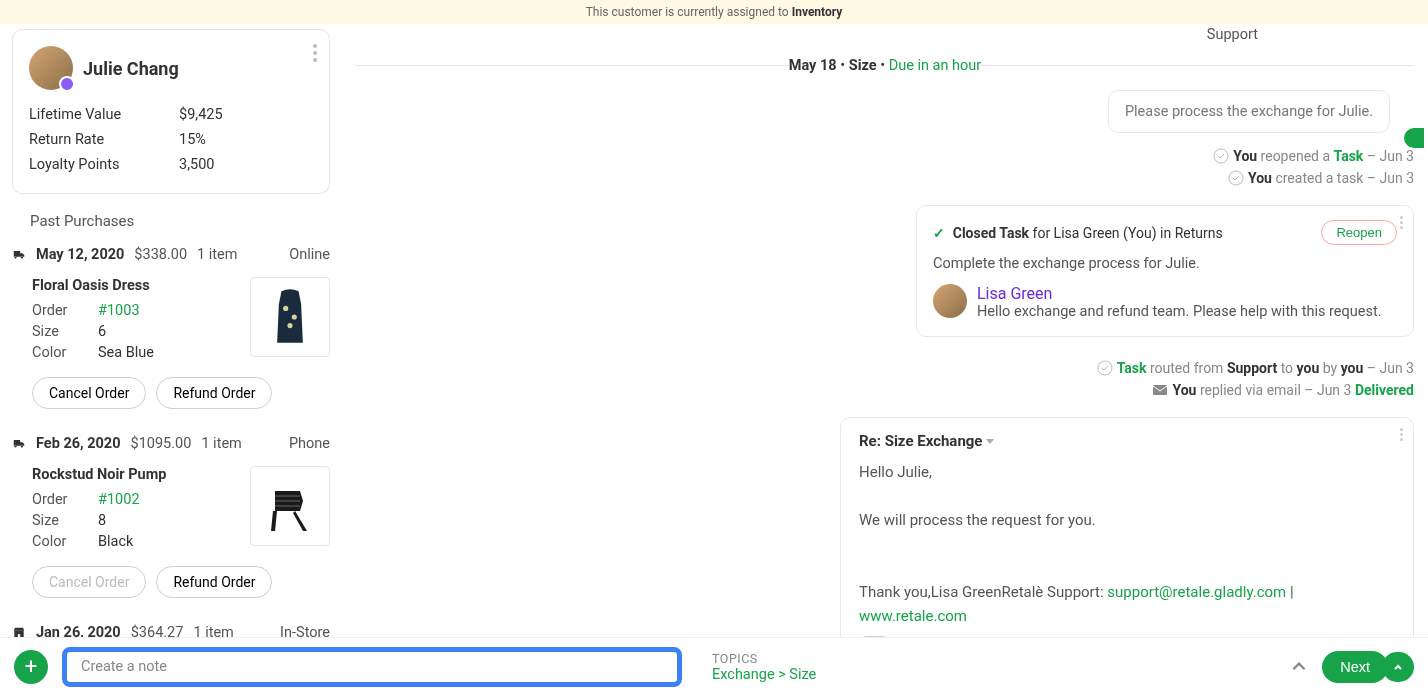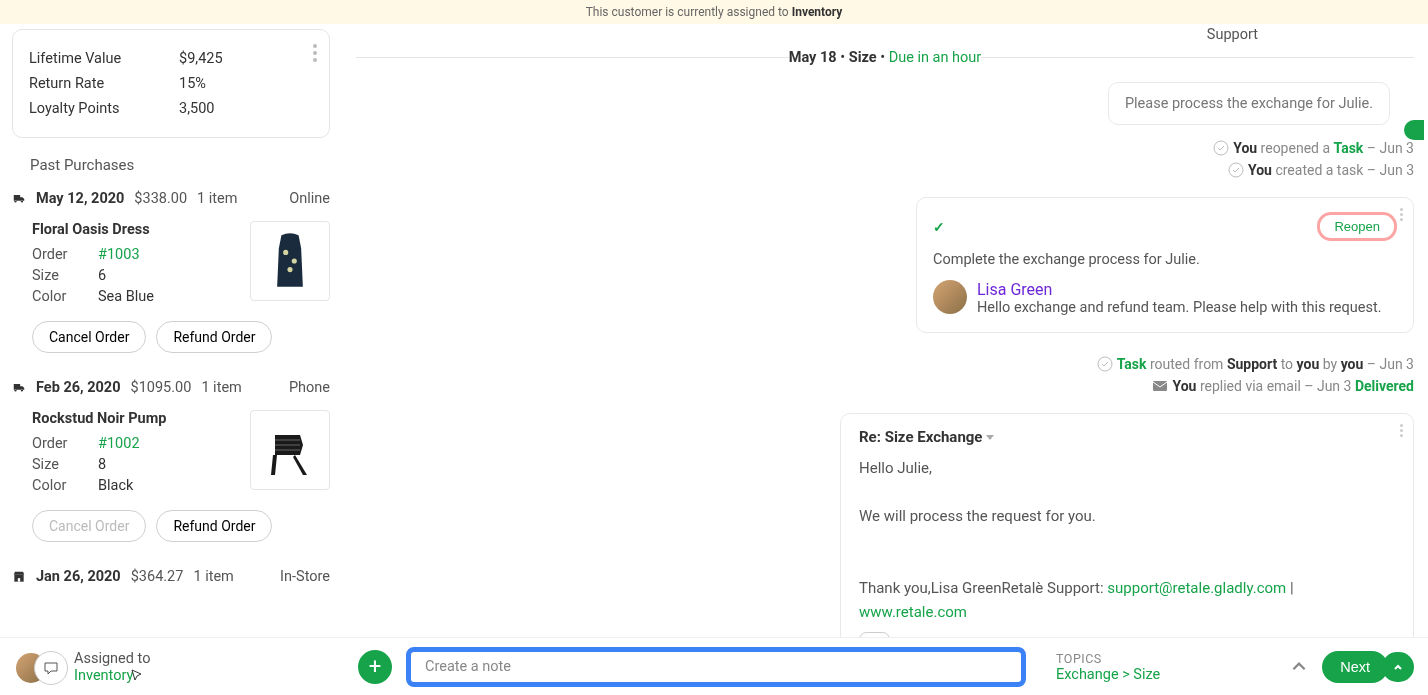--- a/index.html
+++ b/index.html
@@ -33,24 +33,24 @@
 .p-name{font-weight:700;font-size:14.5px;margin-bottom:6px}
 .p-attr{display:flex;font-size:14.5px;padding:2px 0}
 .p-attr .k{width:66px;color:#555}
 .link{color:#16a34a}
 .p-img{width:80px;height:80px;border:1px solid #e5e5e5;border-radius:4px;display:flex;align-items:center;justify-content:center}
 .p-img svg{width:50px;height:60px}
 .p-actions{display:flex;gap:10px;margin-top:14px}
 .btn{border:1px solid #d0d0d0;background:#fff;border-radius:18px;padding:7px 16px;font-size:14px;cursor:pointer;font-family:inherit}
 .btn:disabled{color:#bbb;cursor:not-allowed}
 .btn-green{background:#16a34a;color:#fff;border:none;border-radius:18px;padding:8px 18px;font-size:14.5px;font-weight:500;cursor:pointer}
-.btn-outline-green{border:3px solid #fca5a5;color:#16a34a;background:#fff;border-radius:14px;padding:4px 14px;font-size:13px;cursor:pointer}
+.btn-outline-green{border:1px solid #fca5a5;color:#16a34a;background:#fff;border-radius:14px;padding:4px 14px;font-size:13px;cursor:pointer}
 .content{flex:1;padding:0 14px;overflow-y:auto;position:relative}
 .support-label{text-align:right;color:#555;font-size:14.5px;padding:2px 156px 2px 0}
-.date-bar{display:flex;align-items:center;justify-content:center;margin:4px 0 16px}
+.date-bar{display:flex;align-items:center;justify-content:center;margin:12px 0 16px}
 .date-bar .line{flex:1;height:1px;background:#e5e5e5}
 .date-bar .txt{font-size:14.5px;color:#333}
 .date-bar .due{color:#16a34a}
 .msg-bubble{background:#fff;border:1px solid #e8e8e8;border-radius:10px;padding:12px 16px;max-width:290px;float:right;margin-right:24px;clear:both;position:relative}
 .msg-text{color:#777;font-size:14.5px}
 .events{clear:both;text-align:right;padding:12px 0 8px;margin-right:0}
 .event{font-size:14px;color:#888;padding:3px 0}
 .event .ic{display:inline-block;width:16px;height:16px;vertical-align:-3px;margin-right:4px}
 .event b{color:#333;font-weight:700}
 .event .tk{color:#16a34a;font-weight:700}
@@ -95,20 +95,26 @@
 </div>
 
 <div class="main">
   <div class="sidebar">
     <div class="card">
       <div class="kebab">
           <span></span>
           <span></span>
           <span></span>
         </div>
+      <div class="cust-head">
+        <div class="avatar">
+            <div class="badge-ic"></div>
+          </div>
+        <div class="cust-name">Julie Chang</div>
+      </div>
       <div class="stat-row">
           <span class="lbl">Lifetime Value</span>
           <span>$9,425</span>
         </div>
       <div class="stat-row">
           <span class="lbl">Return Rate</span>
           <span>15%</span>
         </div>
       <div class="stat-row">
           <span class="lbl">Loyalty Points</span>
@@ -247,20 +253,21 @@
 
     <div class="task-card">
       <div class="kebab-sm">
           <span></span>
           <span></span>
           <span></span>
         </div>
 
       <div class="task-head">
         <span class="check">✓</span>
+        <span><b>Closed Task</b><span> for Lisa Green (You) in Returns</span></span>
         <div style="margin-left:auto"><button class="btn-outline-green">Reopen</button></div>
       </div>
       <div class="task-body">Complete the exchange process for Julie.</div>
       <div class="task-comment">
         <div class="avatar sm"></div>
         <div>
           <div class="nm">Lisa Green</div>
           <div class="txt">Hello exchange and refund team. Please help with this request.</div>
         </div>
       </div>
@@ -298,37 +305,20 @@
             <path d="M2 5h10M14 11H4"></path>
             <path d="M10 3l2 2-2 2M6 9l-2 2 2 2"></path>
           </svg><span>Routed to </span><b>you</b><span> because of outgoing email – Jun 3</span></div>
 
     </div>
 
   </div>
 </div>
 
 <div class="footer">
-  <div class="assigned">
-    <div class="assigned-av">
-      <div class="a1"></div>
-      <div class="a2">
-          <svg width="16" height="16" viewBox="0 0 16 16" fill="none" stroke="#555">
-            <path d="M2 3h12v8H8l-3 3v-3H2z"></path>
-          </svg>
-        </div>
-    </div>
-    <div class="assigned-txt">
-      <div class="t1">Assigned to</div>
-      <div class="t2">Inventory</div>
-    </div>
-    <svg width="16" height="16" viewBox="0 0 16 16" style="margin-left:-30px;margin-top:18px">
-        <path d="M2 2l3 10 2-4 4-2z" fill="#fff" stroke="#333"></path>
-      </svg>
-  </div>
   <div class="plus-btn">+</div>
   <input class="note-input" placeholder="Create a note" style="">
   <div class="topics">
     <div class="t1">TOPICS</div>
     <div class="t2">Exchange &gt; Size</div>
   </div>
   <svg class="chev-up" viewBox="0 0 16 16" fill="none" stroke="#888" stroke-width="2">
       <path d="M3 10l5-5 5 5"></path>
     </svg>
   <div class="next-grp">

